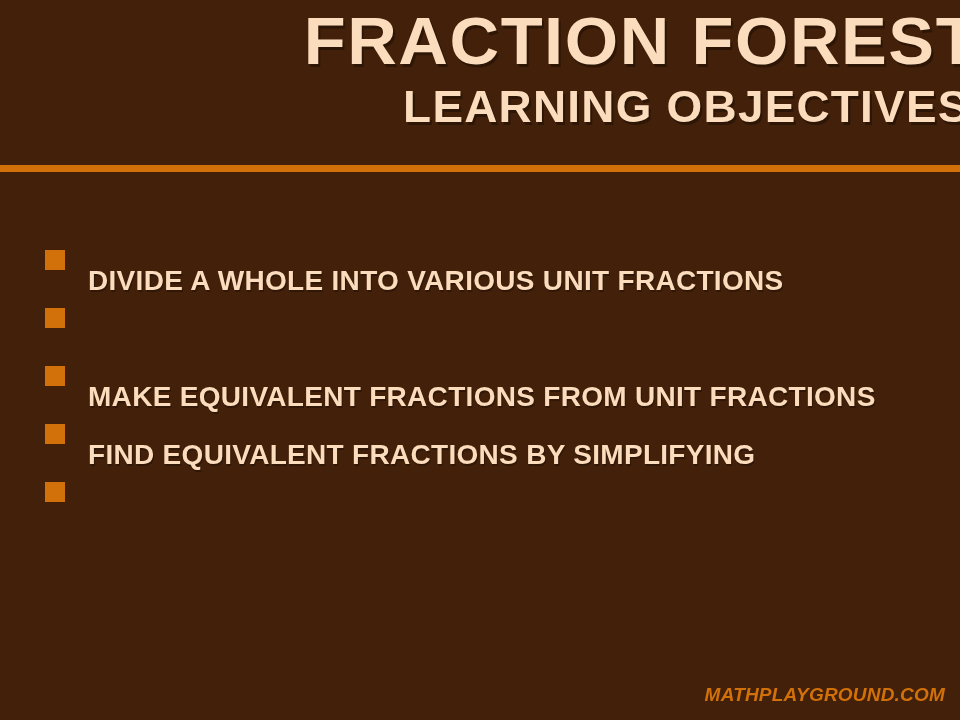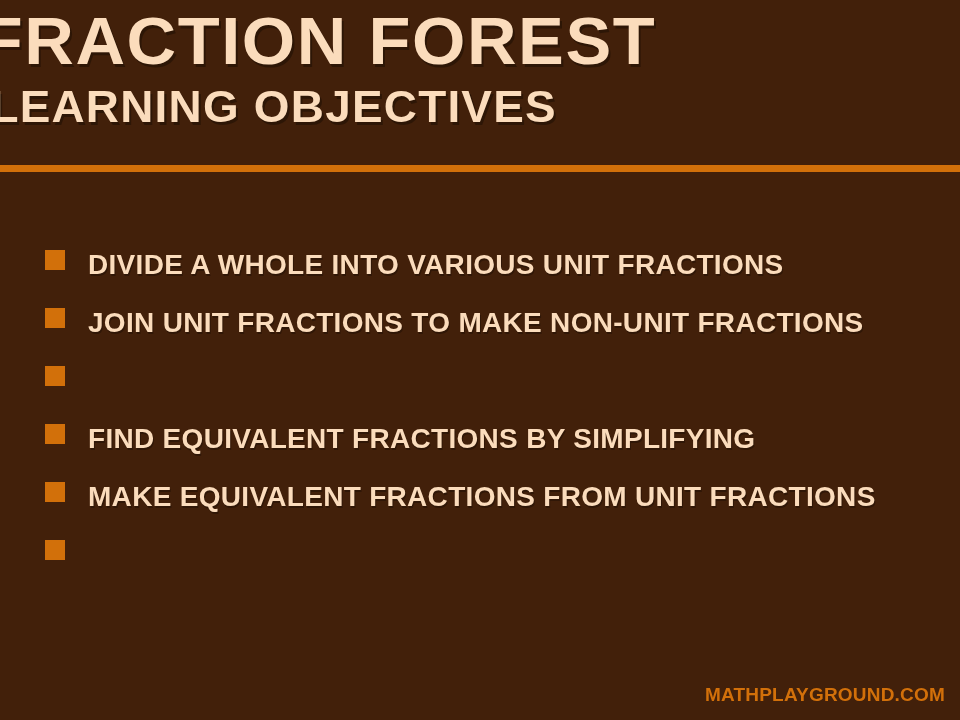--- a/index.html
+++ b/index.html
@@ -24,21 +24,21 @@
     box-sizing: border-box;
   }
 
   
   .header {
     position: absolute;
     left: 0;
     top: 0;
     width: 960px;
     height: 192px;
-    text-align: left;
+    text-align: right;
   }
 
   .title {
     position: absolute;
     left: 0;
     top: 6px;
     width: 960px;
     font-size: 66px;
     line-height: 70px;
     font-weight: 700;
@@ -102,21 +102,21 @@
     top: 14px;
     width: 20px;
     height: 20px;
     background: #d2700a;
     flex: none;
   }
 
   .objective-text {
     position: absolute;
     left: 88px;
-    top: 0;
+    top: 16px;
     height: 58px;
     display: flex;
     align-items: center;
     font-size: 28px;
     line-height: 30px;
     font-weight: 700;
     letter-spacing: 0.3px;
     color: #fbdcbc;
     text-transform: uppercase;
     font-stretch: condensed;
@@ -132,20 +132,21 @@
     right: 15px;
     bottom: 14px;
     font-size: 19px;
     line-height: 22px;
     font-weight: 700;
     letter-spacing: 0.2px;
     color: #d2700a;
     text-transform: uppercase;
     font-stretch: condensed;
     white-space: nowrap;
+    font-style: italic;
   }
 </style>
 </head>
 <body>
 
 <div id="slide">
 
   <div class="header">
     <div class="title">Fraction Forest</div>
     <div class="subtitle">Learning Objectives</div>
@@ -153,37 +154,33 @@
 
   <div class="divider"></div>
 
   <ul class="objectives">
 
     <li class="objective-row">
       <span class="bullet-square"></span>
       <span class="objective-text">Divide a whole into various unit fractions</span>
     </li>
 
-    <li class="objective-row">
-      <span class="bullet-square"></span>
-      <span class="objective-text">Join unit fractions to make non-unit fractions</span>
-    </li>
 
     <li class="objective-row">
       <span class="bullet-square"></span>
     </li>
 
     <li class="objective-row">
       <span class="bullet-square"></span>
-      <span class="objective-text">Find equivalent fractions by simplifying</span>
+      <span class="objective-text">Make equivalent fractions from unit fractions</span>
     </li>
 
     <li class="objective-row">
       <span class="bullet-square"></span>
-      <span class="objective-text">Make equivalent fractions from unit fractions</span>
+      <span class="objective-text">Find equivalent fractions by simplifying</span>
     </li>
 
     <li class="objective-row">
       <span class="bullet-square"></span>
     </li>
 
   </ul>
 
   <div class="footer-logo">mathplayground.com</div>
 

